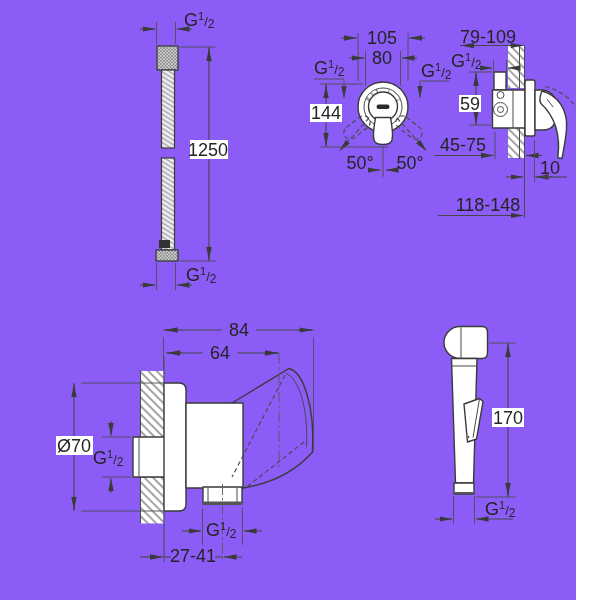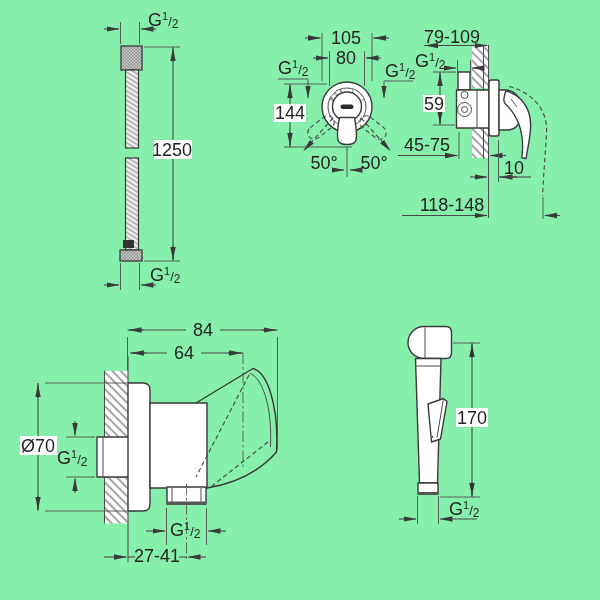--- a/index.html
+++ b/index.html
@@ -1,16 +1,16 @@
 <!DOCTYPE html>
 <html><head>
 <meta charset="utf-8">
 <style>
   html,body{margin:0;padding:0;background:#ffffff;}
-  #canvas{position:relative;width:600px;height:600px;background:#86efac;overflow:hidden;}
+  #canvas{position:relative;width:540px;height:600px;background:#8b5cf6;overflow:hidden;padding-left:36px;}
   svg{display:block;}
   .obj{fill:#ffffff;stroke:#3a3a3a;stroke-width:1.4;stroke-linejoin:round;}
   .objln{fill:none;stroke:#3a3a3a;stroke-width:1.4;stroke-linejoin:round;stroke-linecap:round;}
   .objthin{fill:none;stroke:#4a4a4a;stroke-width:1;}
   .dim{stroke:#474747;stroke-width:1.1;fill:none;}
   .ext{stroke:#4f4f4f;stroke-width:0.9;fill:none;}
   .dash{stroke:#4a4a4a;stroke-width:1.15;fill:none;stroke-dasharray:4.5 3;}
   .cl{stroke:#5a5a5a;stroke-width:0.9;fill:none;stroke-dasharray:11 3 2.5 3;}
   .hbg{fill:#ffffff;stroke:none;}
   text{font-family:"Liberation Sans","DejaVu Sans",sans-serif;font-size:18px;fill:#242424;}

